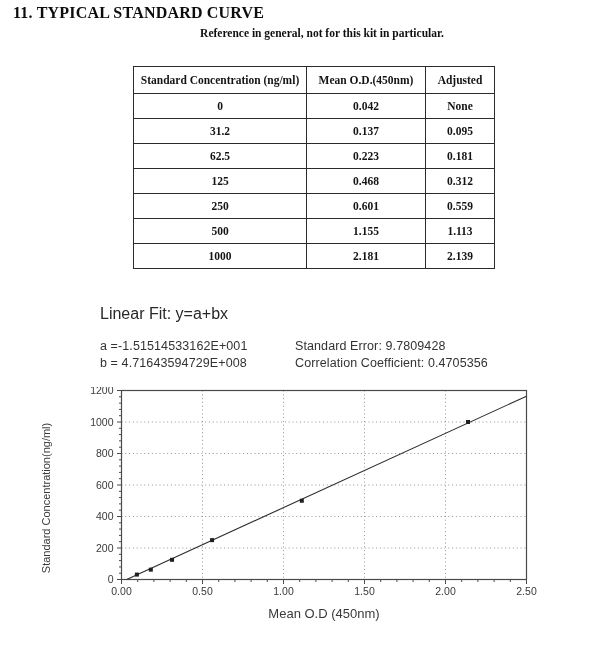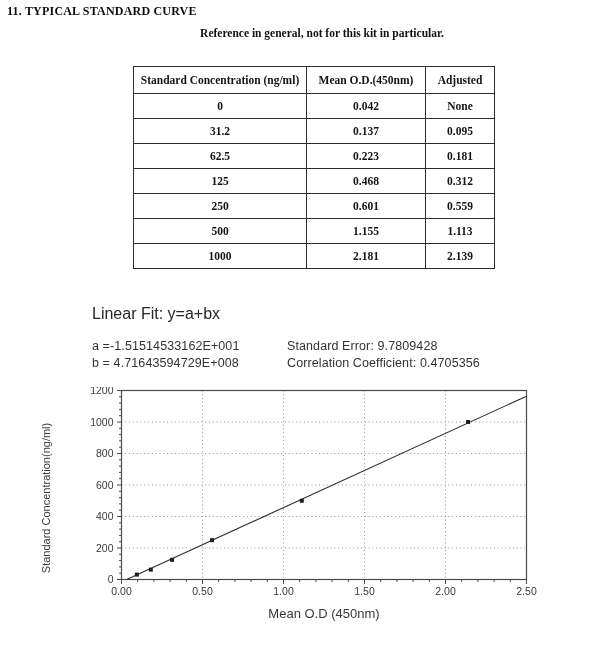--- a/index.html
+++ b/index.html
@@ -1,43 +1,43 @@
 <!DOCTYPE html>
 <html><head>
 <meta charset="utf-8">
 <style>
   html,body{margin:0;padding:0;background:#ffffff;}
   .page{
     position:relative;width:600px;height:652px;background:#ffffff;
     font-family:"Liberation Serif",serif;color:#111;overflow:hidden;
   }
   .heading{
-    position:absolute;left:7px;top:4px;margin:0;
-    font-size:12px;font-weight:bold;letter-spacing:.2px;color:#0d0d0d;
+    position:absolute;left:13px;top:4px;margin:0;
+    font-size:16px;font-weight:bold;letter-spacing:.2px;color:#0d0d0d;
   }
   .subtitle{
     position:absolute;left:0;top:27px;width:600px;box-sizing:border-box;
     padding-left:44px;text-align:center;
     font-size:11.5px;font-weight:bold;color:#101010;
   }
   table.std{
     position:absolute;left:133px;top:66px;border-collapse:collapse;
     font-size:11.5px;color:#141414;background:#fff;
   }
   table.std th,table.std td{
     border:1px solid #2b2b2b;text-align:center;vertical-align:middle;
     font-weight:bold;padding:0 6px;
   }
   table.std th{height:26px;}
   table.std td{height:24px;}
   table.std th:nth-child(1),table.std td:nth-child(1){width:160px;}
   table.std th:nth-child(2),table.std td:nth-child(2){width:106px;}
   table.std th:nth-child(3),table.std td:nth-child(3){width:56px;}
   .fit{
-    position:absolute;left:92px;top:305px;
+    position:absolute;left:100px;top:305px;
     font-family:"Liberation Sans",sans-serif;color:#2e2e2e;
   }
   .fit-title{font-size:16px;color:#282828;margin:0 0 7px 0;}
   .fit-grid{
     display:grid;grid-template-columns:195px auto;row-gap:3px;
     font-size:12.5px;letter-spacing:.1px;color:#333;margin-top:16px;
   }
   svg.chart{position:absolute;left:0;top:387px;}
   .grid-line{stroke:#949494;stroke-width:1;stroke-dasharray:1 2.8;fill:none;}
   .frame{fill:none;stroke:#4a4a4a;stroke-width:1.2;}

